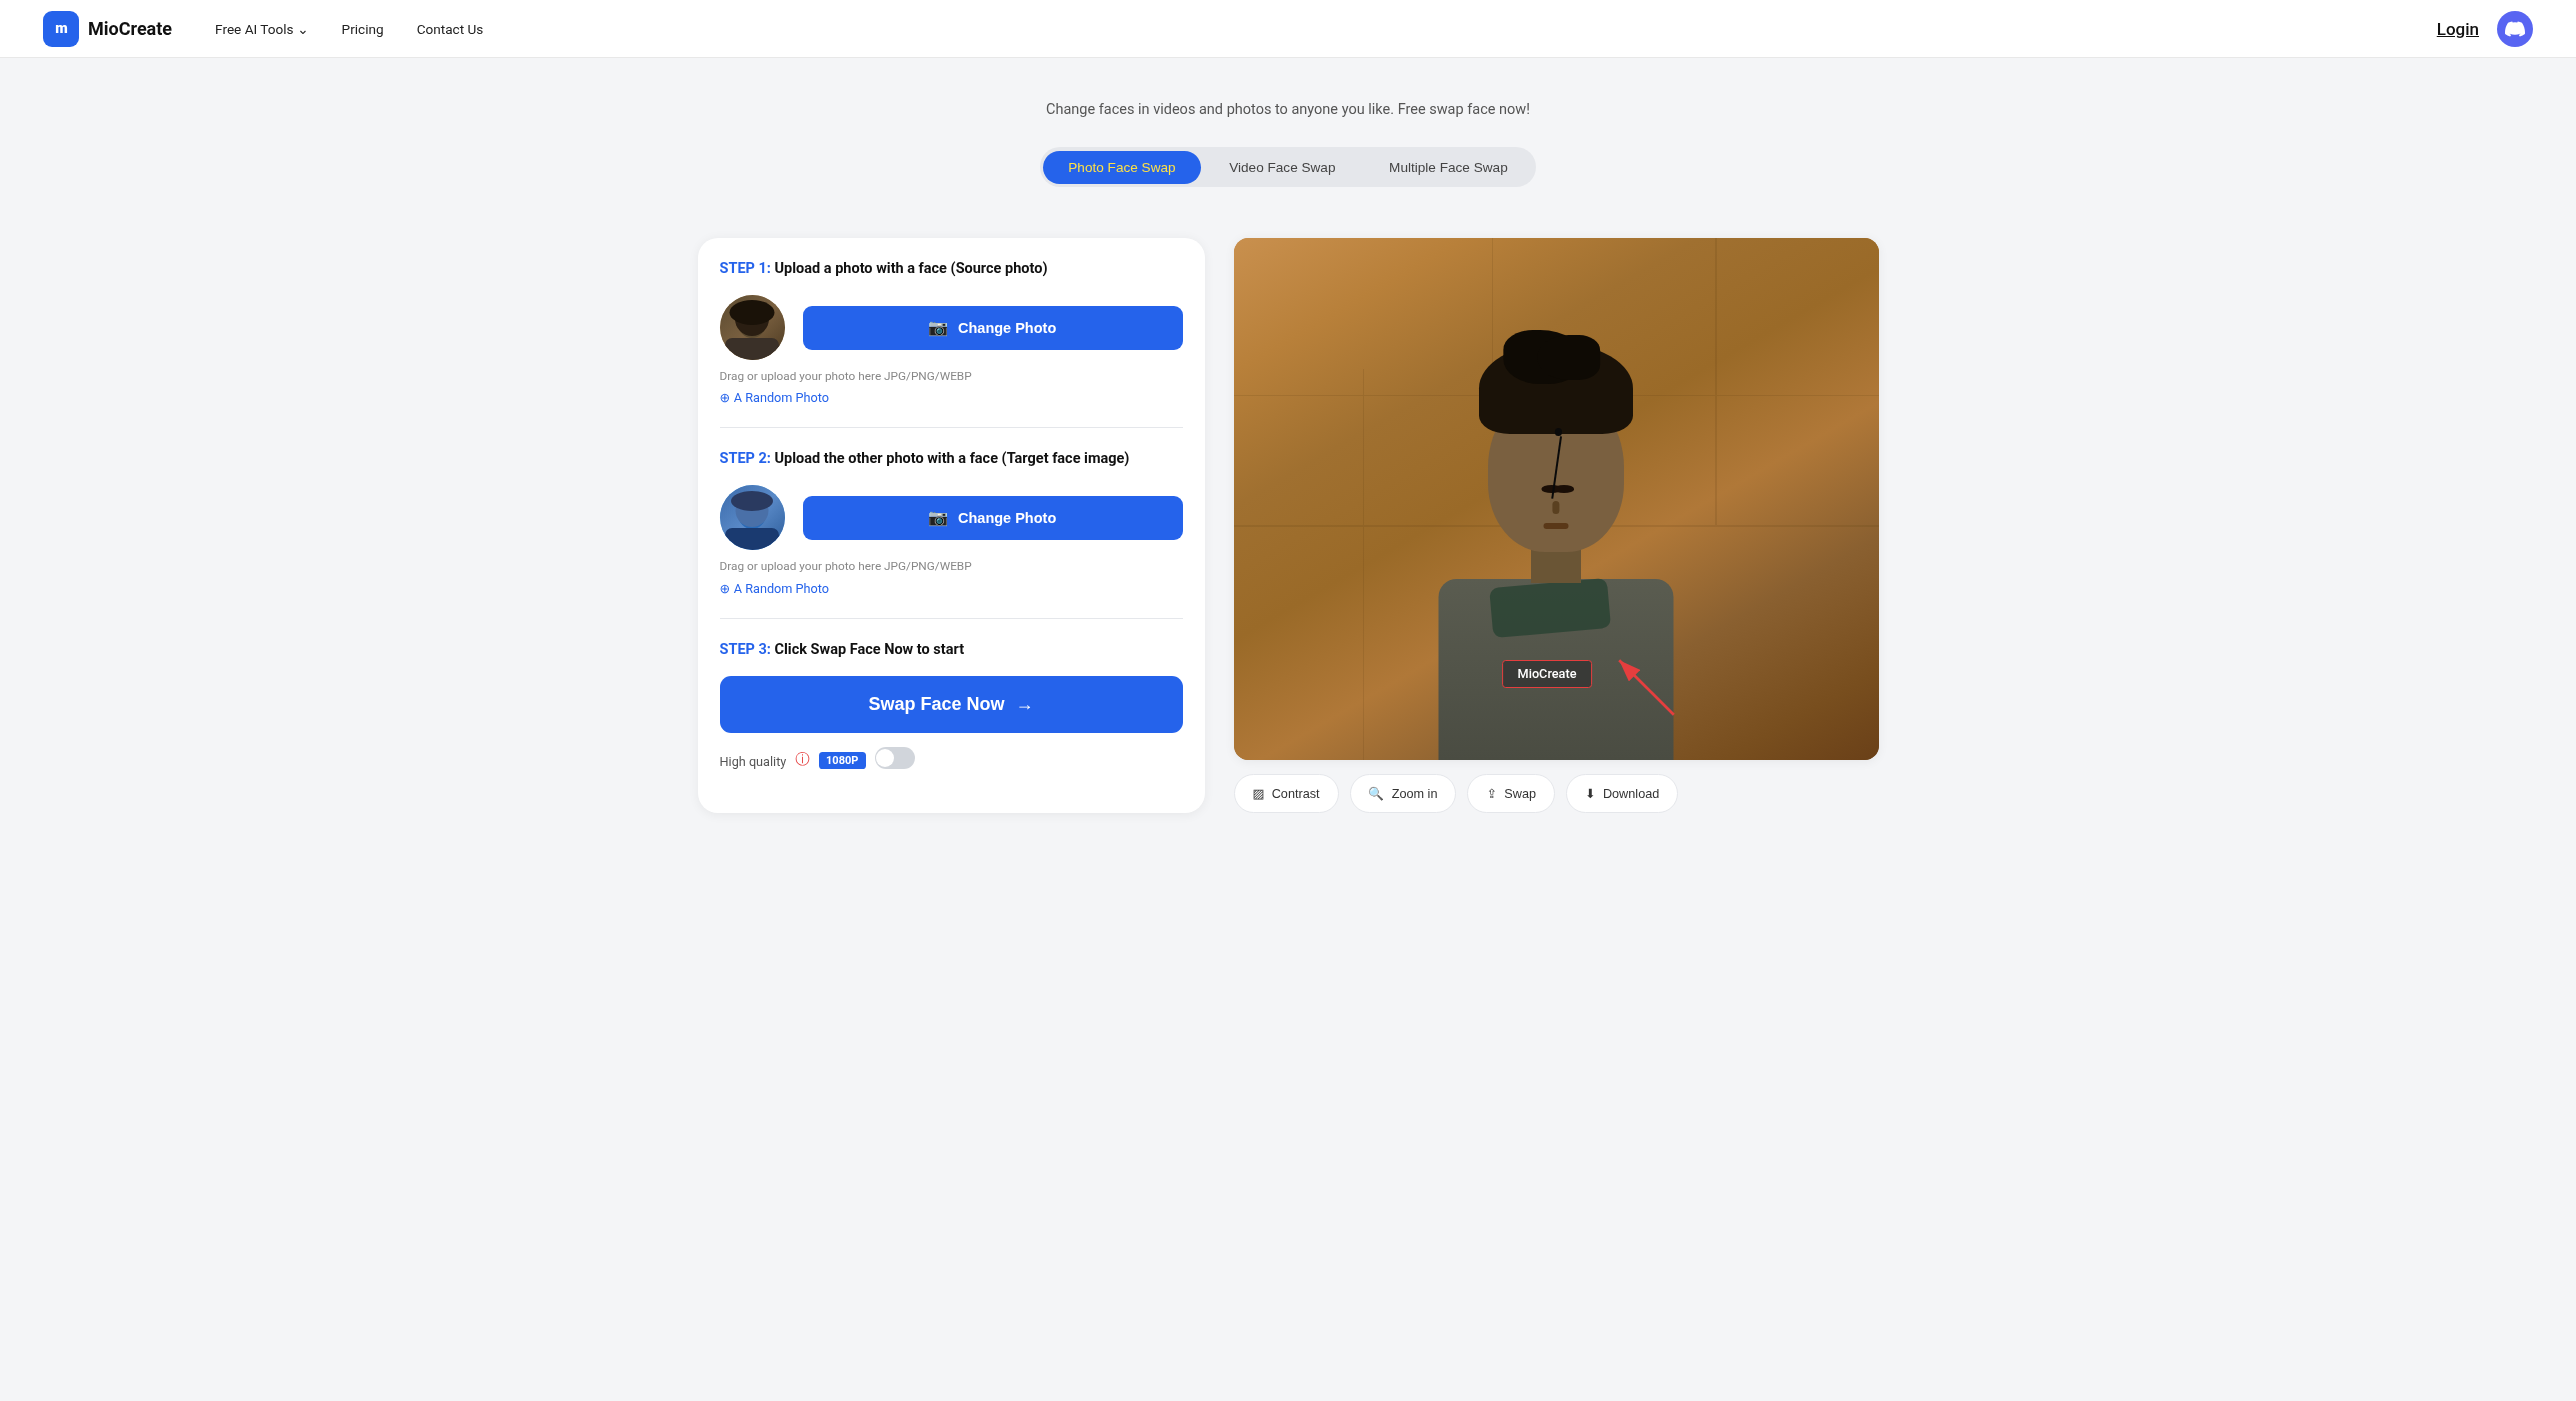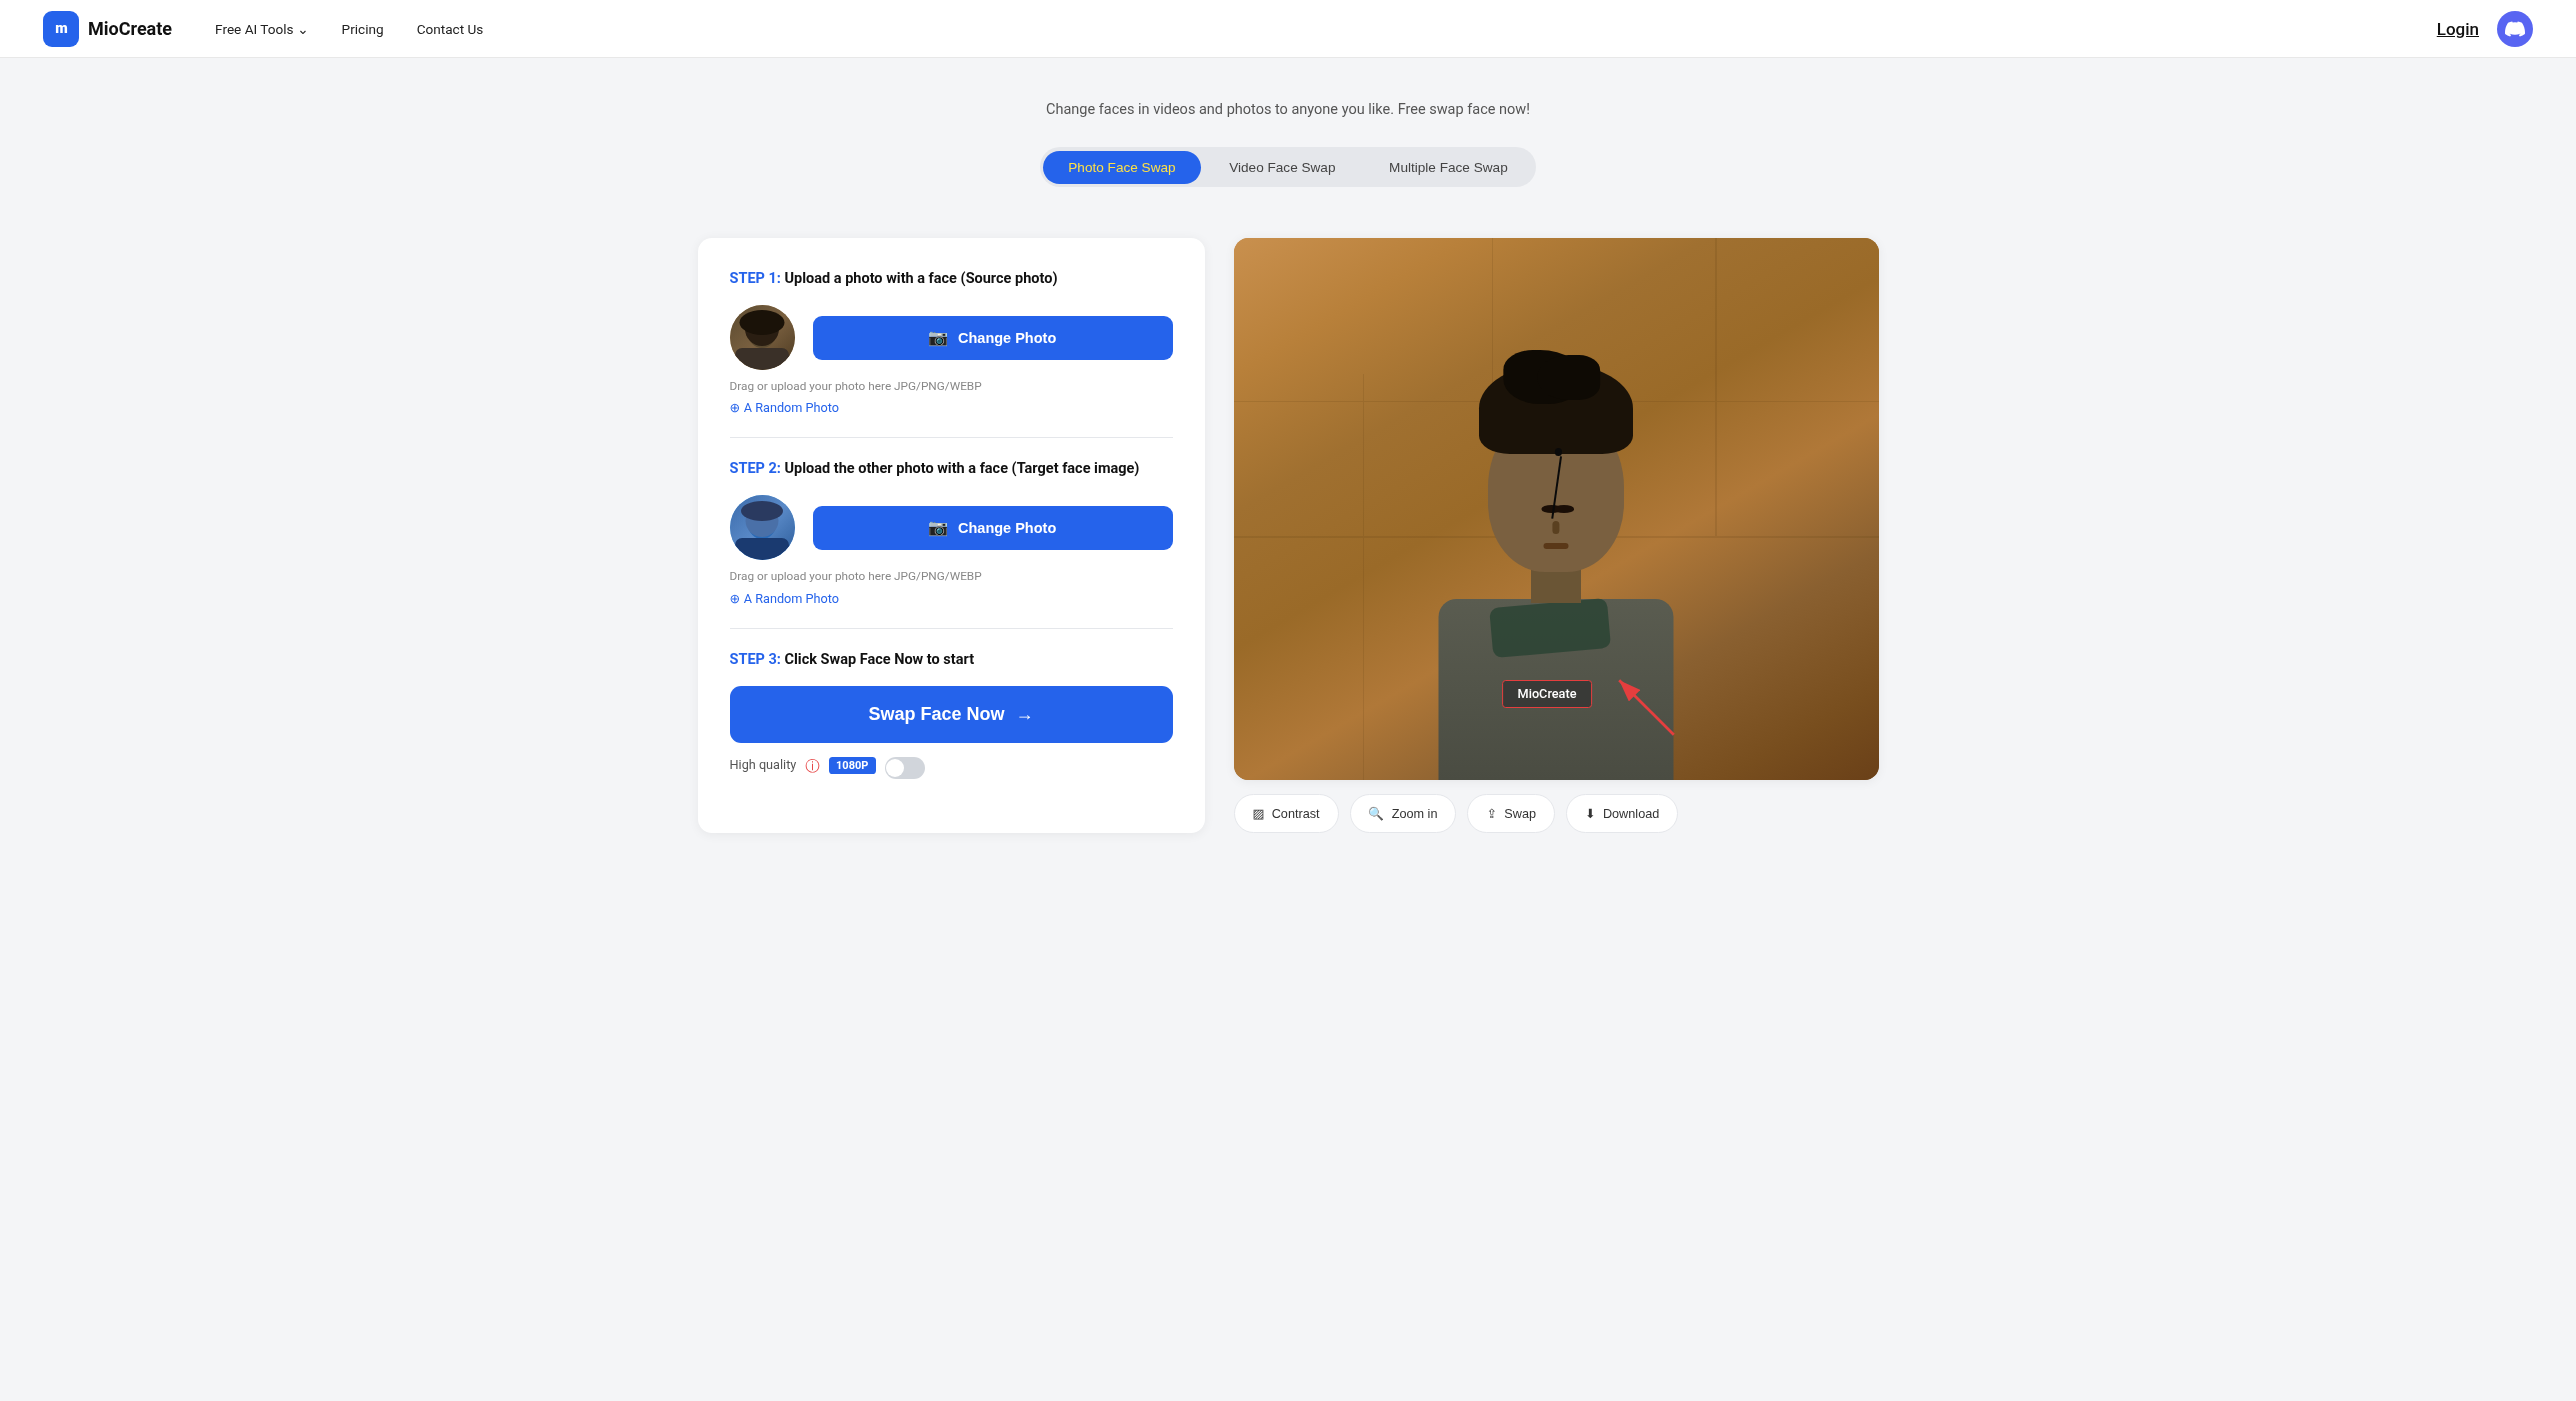--- a/index.html
+++ b/index.html
@@ -121,22 +121,22 @@
       display: flex;
       gap: 29px;
       padding: 22px 43px 43px;
       max-width: 1267px;
       margin: 0 auto;
     }
 
     
     .left-panel {
       background: #fff;
-      border-radius: 14px;
-      padding: 32px;
+      border-radius: 20px;
+      padding: 22px;
       flex: 0 0 507px;
       box-shadow: 0 1.8px 11px rgba(0,0,0,0.06);
     }
 
     .step-section {
       padding-bottom: 22px;
       margin-bottom: 22px;
       border-bottom: 0.9px solid #e5e7eb;
     }
     .step-section:last-child { border-bottom: none; margin-bottom: 0; }
@@ -226,21 +226,21 @@
       padding: 18px;
       font-size: 18px;
       font-weight: 700;
       cursor: pointer;
       width: 100%;
       display: flex; align-items: center; justify-content: center; gap: 11px;
       margin-bottom: 14.5px;
     }
 
     .quality-row {
-      display: flex; align-items: flex-start; gap: 9px;
+      display: flex; align-items: flex-end; gap: 9px;
     }
     .quality-label {
       font-size: 12.7px; color: #555;
     }
     .quality-badge {
       background: #2563eb;
       color: #fff;
       font-size: 11px;
       font-weight: 700;
       padding: 1.8px 7.2px;

